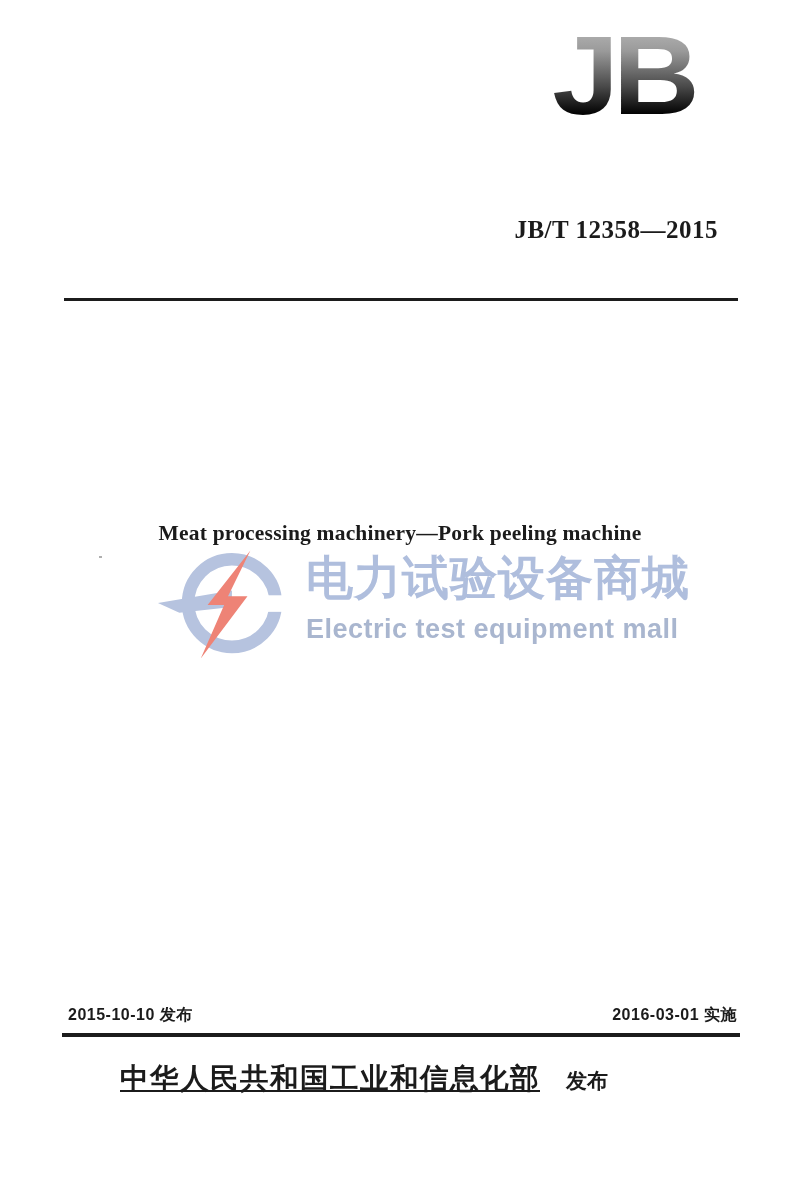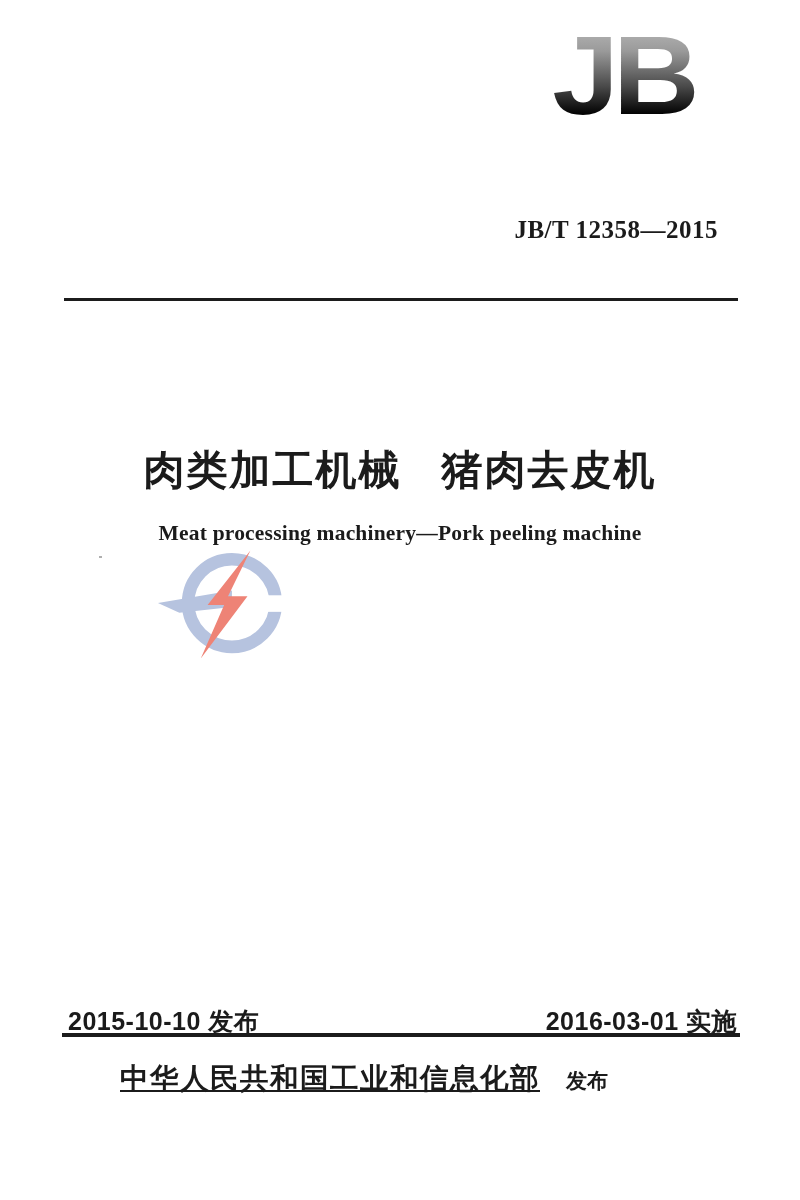--- a/index.html
+++ b/index.html
@@ -55,21 +55,21 @@
   .wm-logo{width:146px;height:120px;flex:none;}
   .wm-texts{margin-left:4px;padding-top:8px;}
   .wm-cn{font-size:47px;font-weight:700;color:#afbedd;letter-spacing:1px;line-height:1;white-space:nowrap;}
   .wm-en{margin-top:13px;font-size:27px;font-weight:700;color:#a9b6cf;letter-spacing:.5px;white-space:nowrap;}
   .speck{position:absolute;left:99px;top:556px;width:3px;height:2px;background:#8d8d8d;opacity:.7;}
 
   
   .dates{
     position:absolute;left:68px;top:1005px;width:669px;
     display:flex;justify-content:space-between;
-    font-size:25px;font-weight:600;letter-spacing:.5px;
+    font-size:16px;font-weight:600;letter-spacing:.5px;
   }
   .publisher{
     position:absolute;left:0;top:1060px;width:100%;text-align:center;
     transform:translateX(-36px);white-space:nowrap;
   }
   .pub-name{font-size:28.5px;font-weight:600;letter-spacing:1.5px;text-decoration:underline;}
   .pub-suffix{font-size:21px;font-weight:600;margin-left:26px;}
 </style>
 </head>
 <body>
@@ -77,33 +77,36 @@
 <div class="page">
 
 
   <div class="jb-logo">JB</div>
 
 
   <div class="std-number">JB/T 12358—2015</div>
 
   <div class="rule rule-top"></div>
 
-  <div class="main-title"><span>肉类加工机械</span><span class="title-gap"></span><span>猪肉去皮机</span></div>
 
   <div class="en-title">Meat processing machinery—Pork peeling machine</div>
 
   <div class="speck"></div>
 
   <div class="watermark">
     <svg class="wm-logo" viewBox="0 0 150 120" aria-hidden="true">
       <circle cx="78" cy="57" r="45" fill="none" stroke-width="13" stroke="#b6c3df"></circle>
       <rect x="106" y="49" width="46" height="17" fill="#ffffff"></rect>
       <polygon points="2,57 78,44 78,61 24,67" fill="#b6c3df"></polygon>
       <polygon points="97,3 53,59 70,59 46,114 94,50 74,50" fill="#ee8376"></polygon>
     </svg>
+    <div class="wm-texts">
+      <div class="wm-cn">电力试验设备商城</div>
+      <div class="wm-en">Electric test equipment mall</div>
+    </div>
   </div>
 
   <div class="dates">
     <span>2015-10-10 发布</span>
     <span>2016-03-01 实施</span>
   </div>
 
   <div class="rule rule-bottom"></div>
 
   <div class="publisher">

